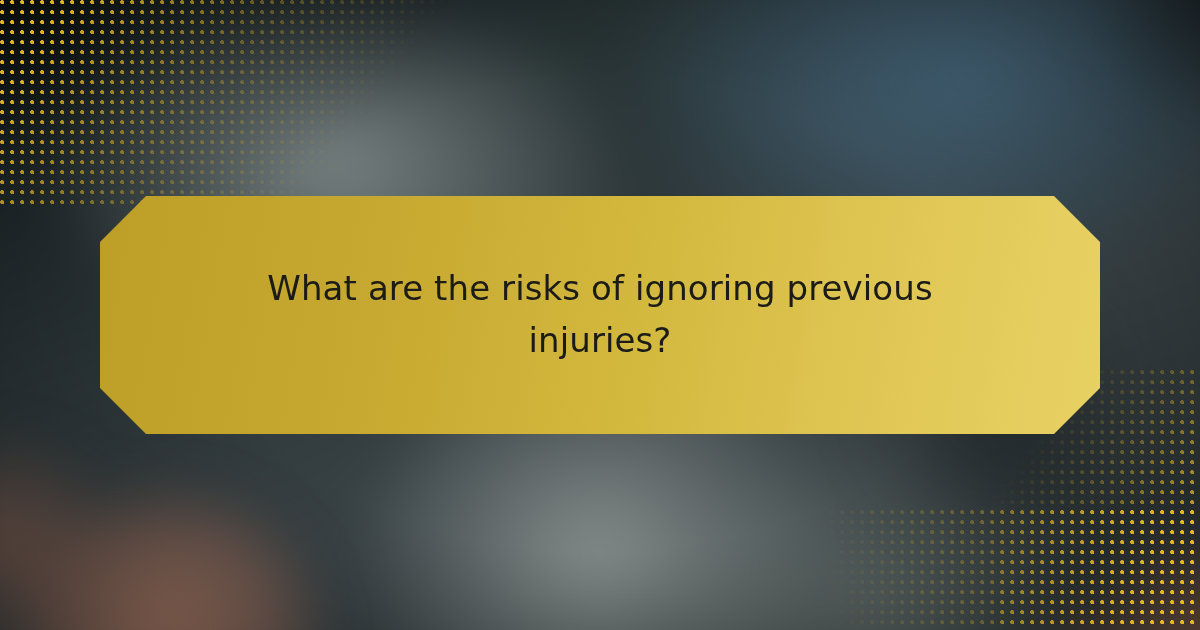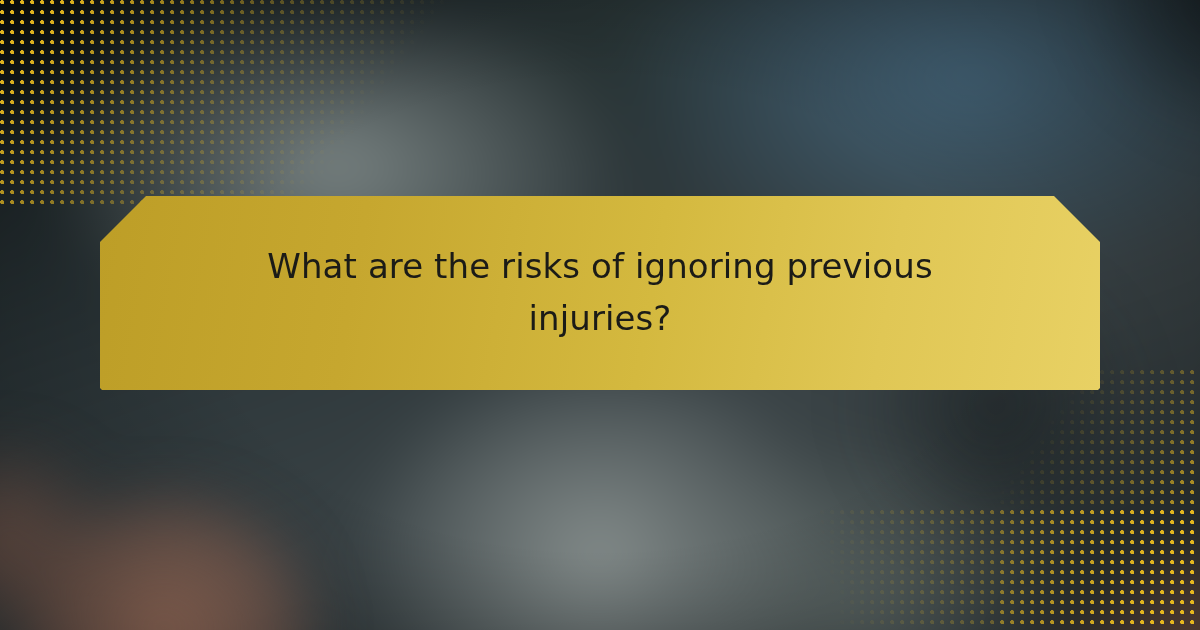--- a/index.html
+++ b/index.html
@@ -83,21 +83,21 @@
     right:0; bottom:0;
     width:500px; height:120px;
     -webkit-mask-image:linear-gradient(-100deg, rgba(0,0,0,1) 0%, rgba(0,0,0,0.9) 10%, rgba(0,0,0,0.30) 44%, rgba(0,0,0,0) 74%);
             mask-image:linear-gradient(-100deg, rgba(0,0,0,1) 0%, rgba(0,0,0,0.9) 10%, rgba(0,0,0,0.30) 44%, rgba(0,0,0,0) 74%);
   }
 
   
   #banner {
     position:absolute;
     left:100px; top:196px;
-    width:1000px; height:194px;
+    width:1000px; height:238px;
     background:linear-gradient(100deg, #bd9e27 0%, #c6a72f 26%, #d4b93f 55%, #e0c755 78%, #e8d164 100%);
     clip-path:polygon(
       46px 0,
       954px 0,
       1000px 46px,
       1000px 192px,
       954px 238px,
       46px 238px,
       0 192px,
       0 46px

